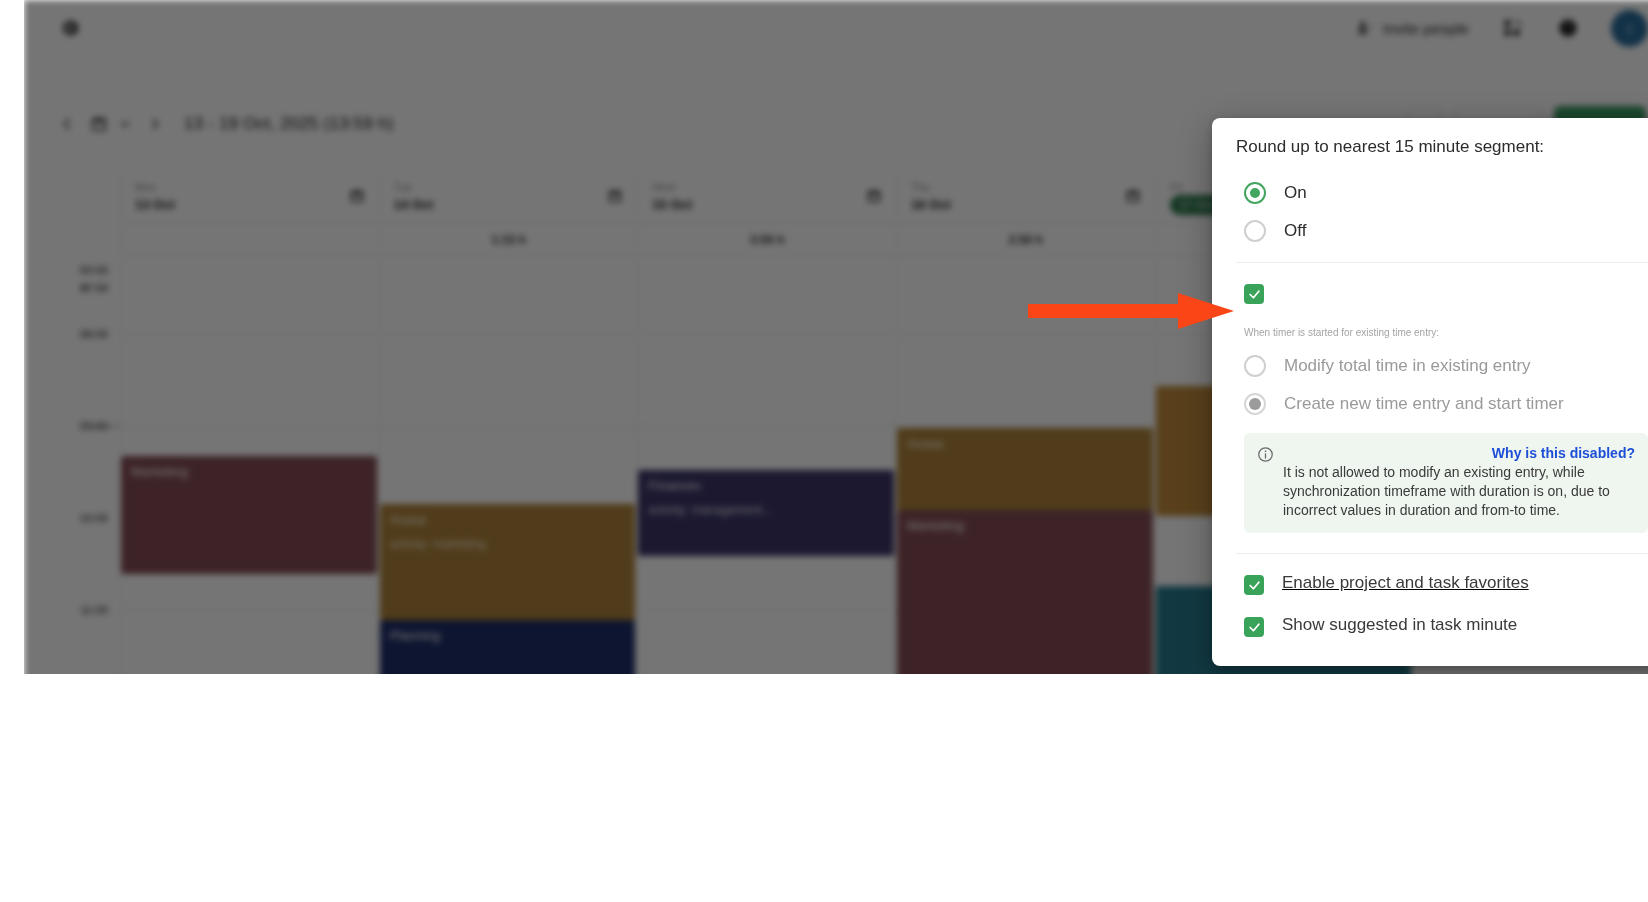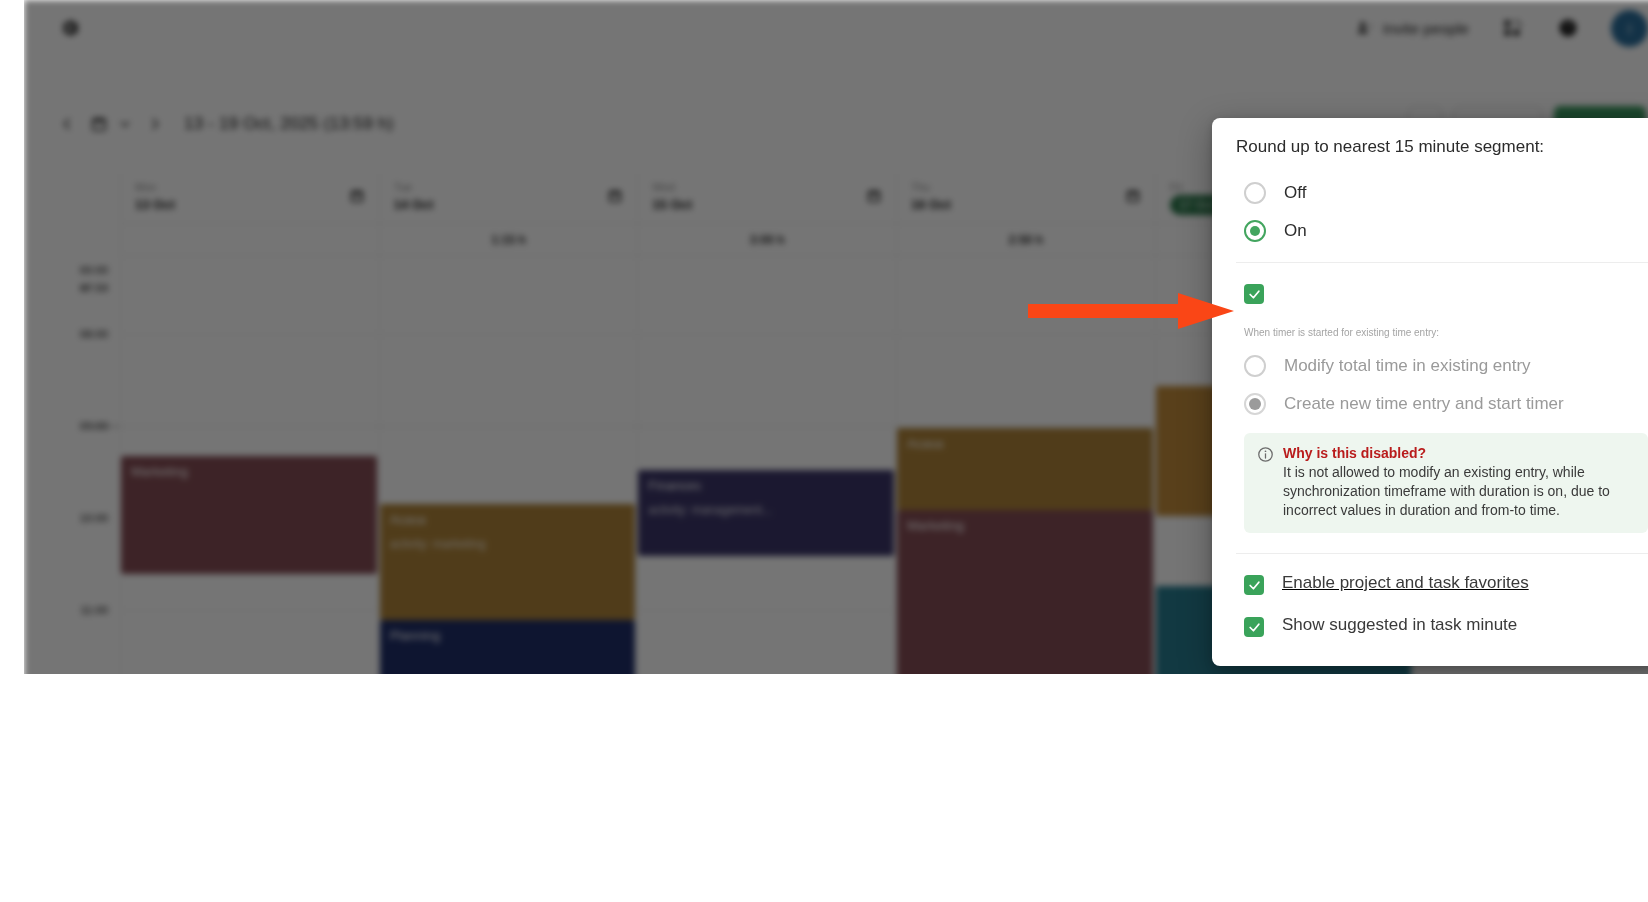--- a/index.html
+++ b/index.html
@@ -253,21 +253,21 @@
   }
 
   .infobox {
     background: #eef6ef;
     border-radius: 6px;
     margin: 10px 0 2px 8px;
     padding: 11px 13px 13px 13px;
     display: flex; gap: 9px;
   }
   .infobox .ico { flex: 0 0 auto; margin-top: 2px; }
-  .info-head { font-size: 14px; font-weight: bold; color: #b91c1c; line-height: 19px; }
+  .info-head { font-size: 14px; font-weight: bold; color: #1d4ed8; line-height: 19px; text-align: right; }
   .info-body { font-size: 14px; color: #3a3a3a; line-height: 19px; }
 
   
   .arrow {
     position: absolute;
     left: 1004px; top: 293px;
     width: 206px; height: 36px;
     z-index: 40;
     pointer-events: none;
   }
@@ -530,27 +530,27 @@
         <path d="M3 5a2 2 0 012-2h14a2 2 0 012 2v9a2 2 0 01-2 2H9l-5 4V5z"></path>
       </svg>
     </div>
   </div>
 
   <div class="popover">
 
     <div class="pop-title">Round up to nearest 15 minute segment:</div>
 
     <div class="radio-row">
+      <div class="radio on"></div>
+      <div class="radio-label">On</div>
+    </div>
+
+    <div class="radio-row">
       <div class="radio"></div>
       <div class="radio-label">Off</div>
-    </div>
-
-    <div class="radio-row">
-      <div class="radio on"></div>
-      <div class="radio-label">On</div>
     </div>
 
     <div class="divider"></div>
 
     <div class="check-row" style="padding-top:12px;">
       <div class="checkbox">
         <svg width="13" height="13" viewBox="0 0 24 24" fill="none" stroke="#fff" stroke-width="3.2" stroke-linecap="round" stroke-linejoin="round">
           <polyline points="4 12 10 18 20 6"></polyline>
         </svg>
       </div>

